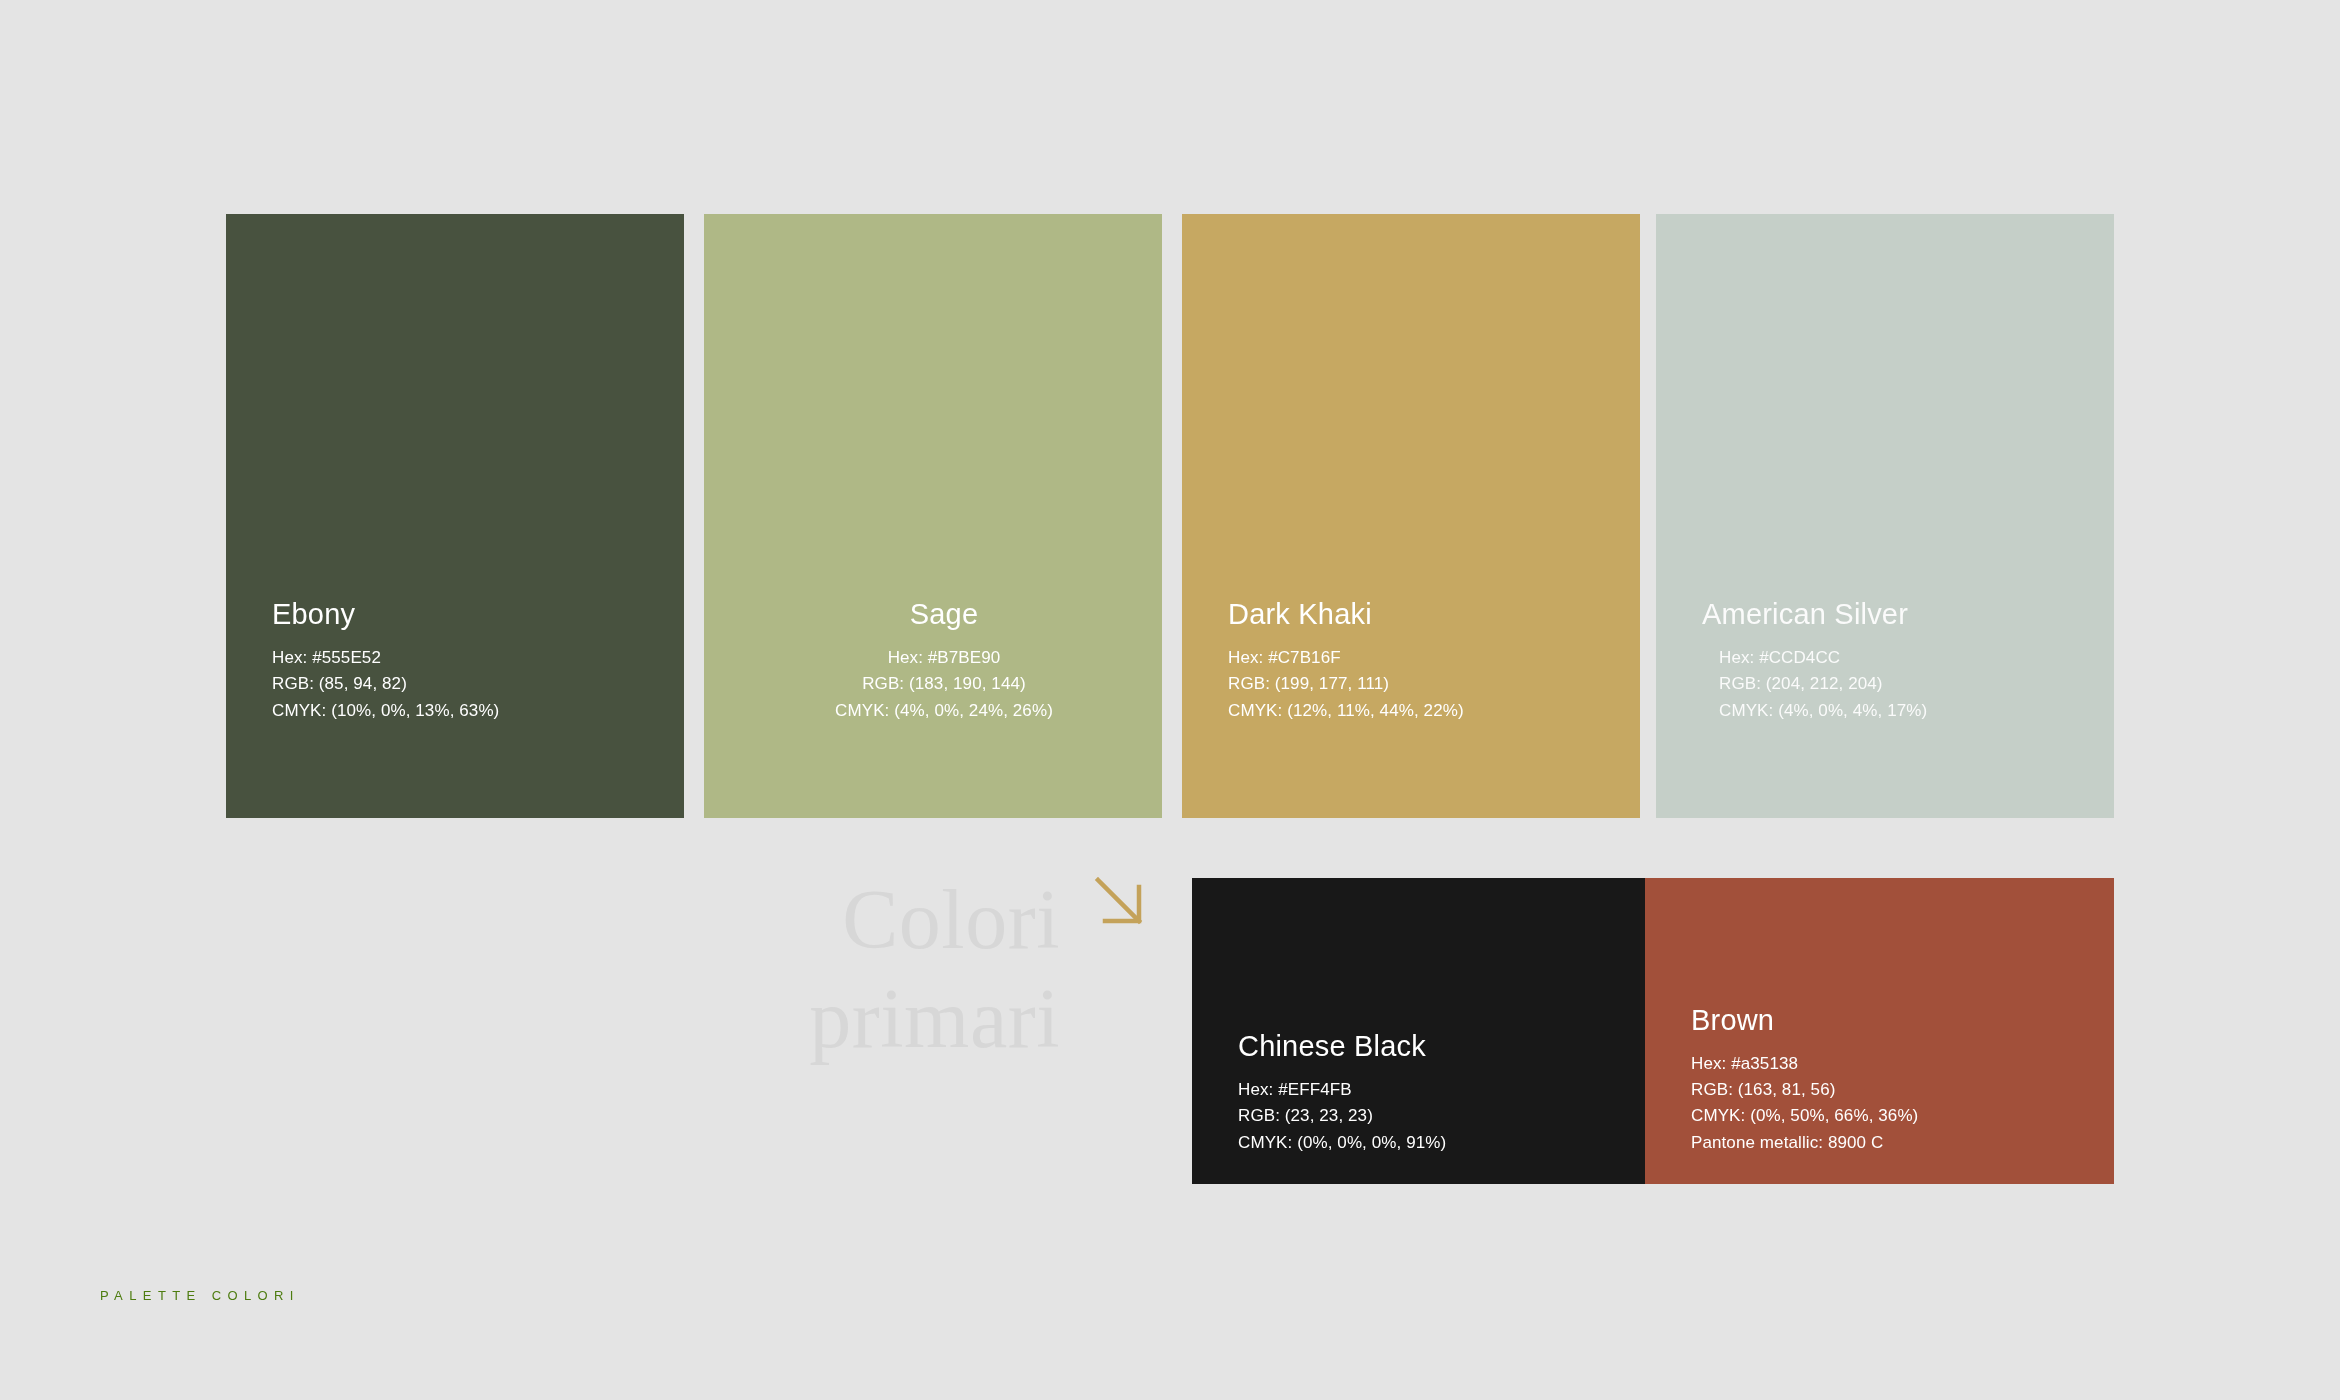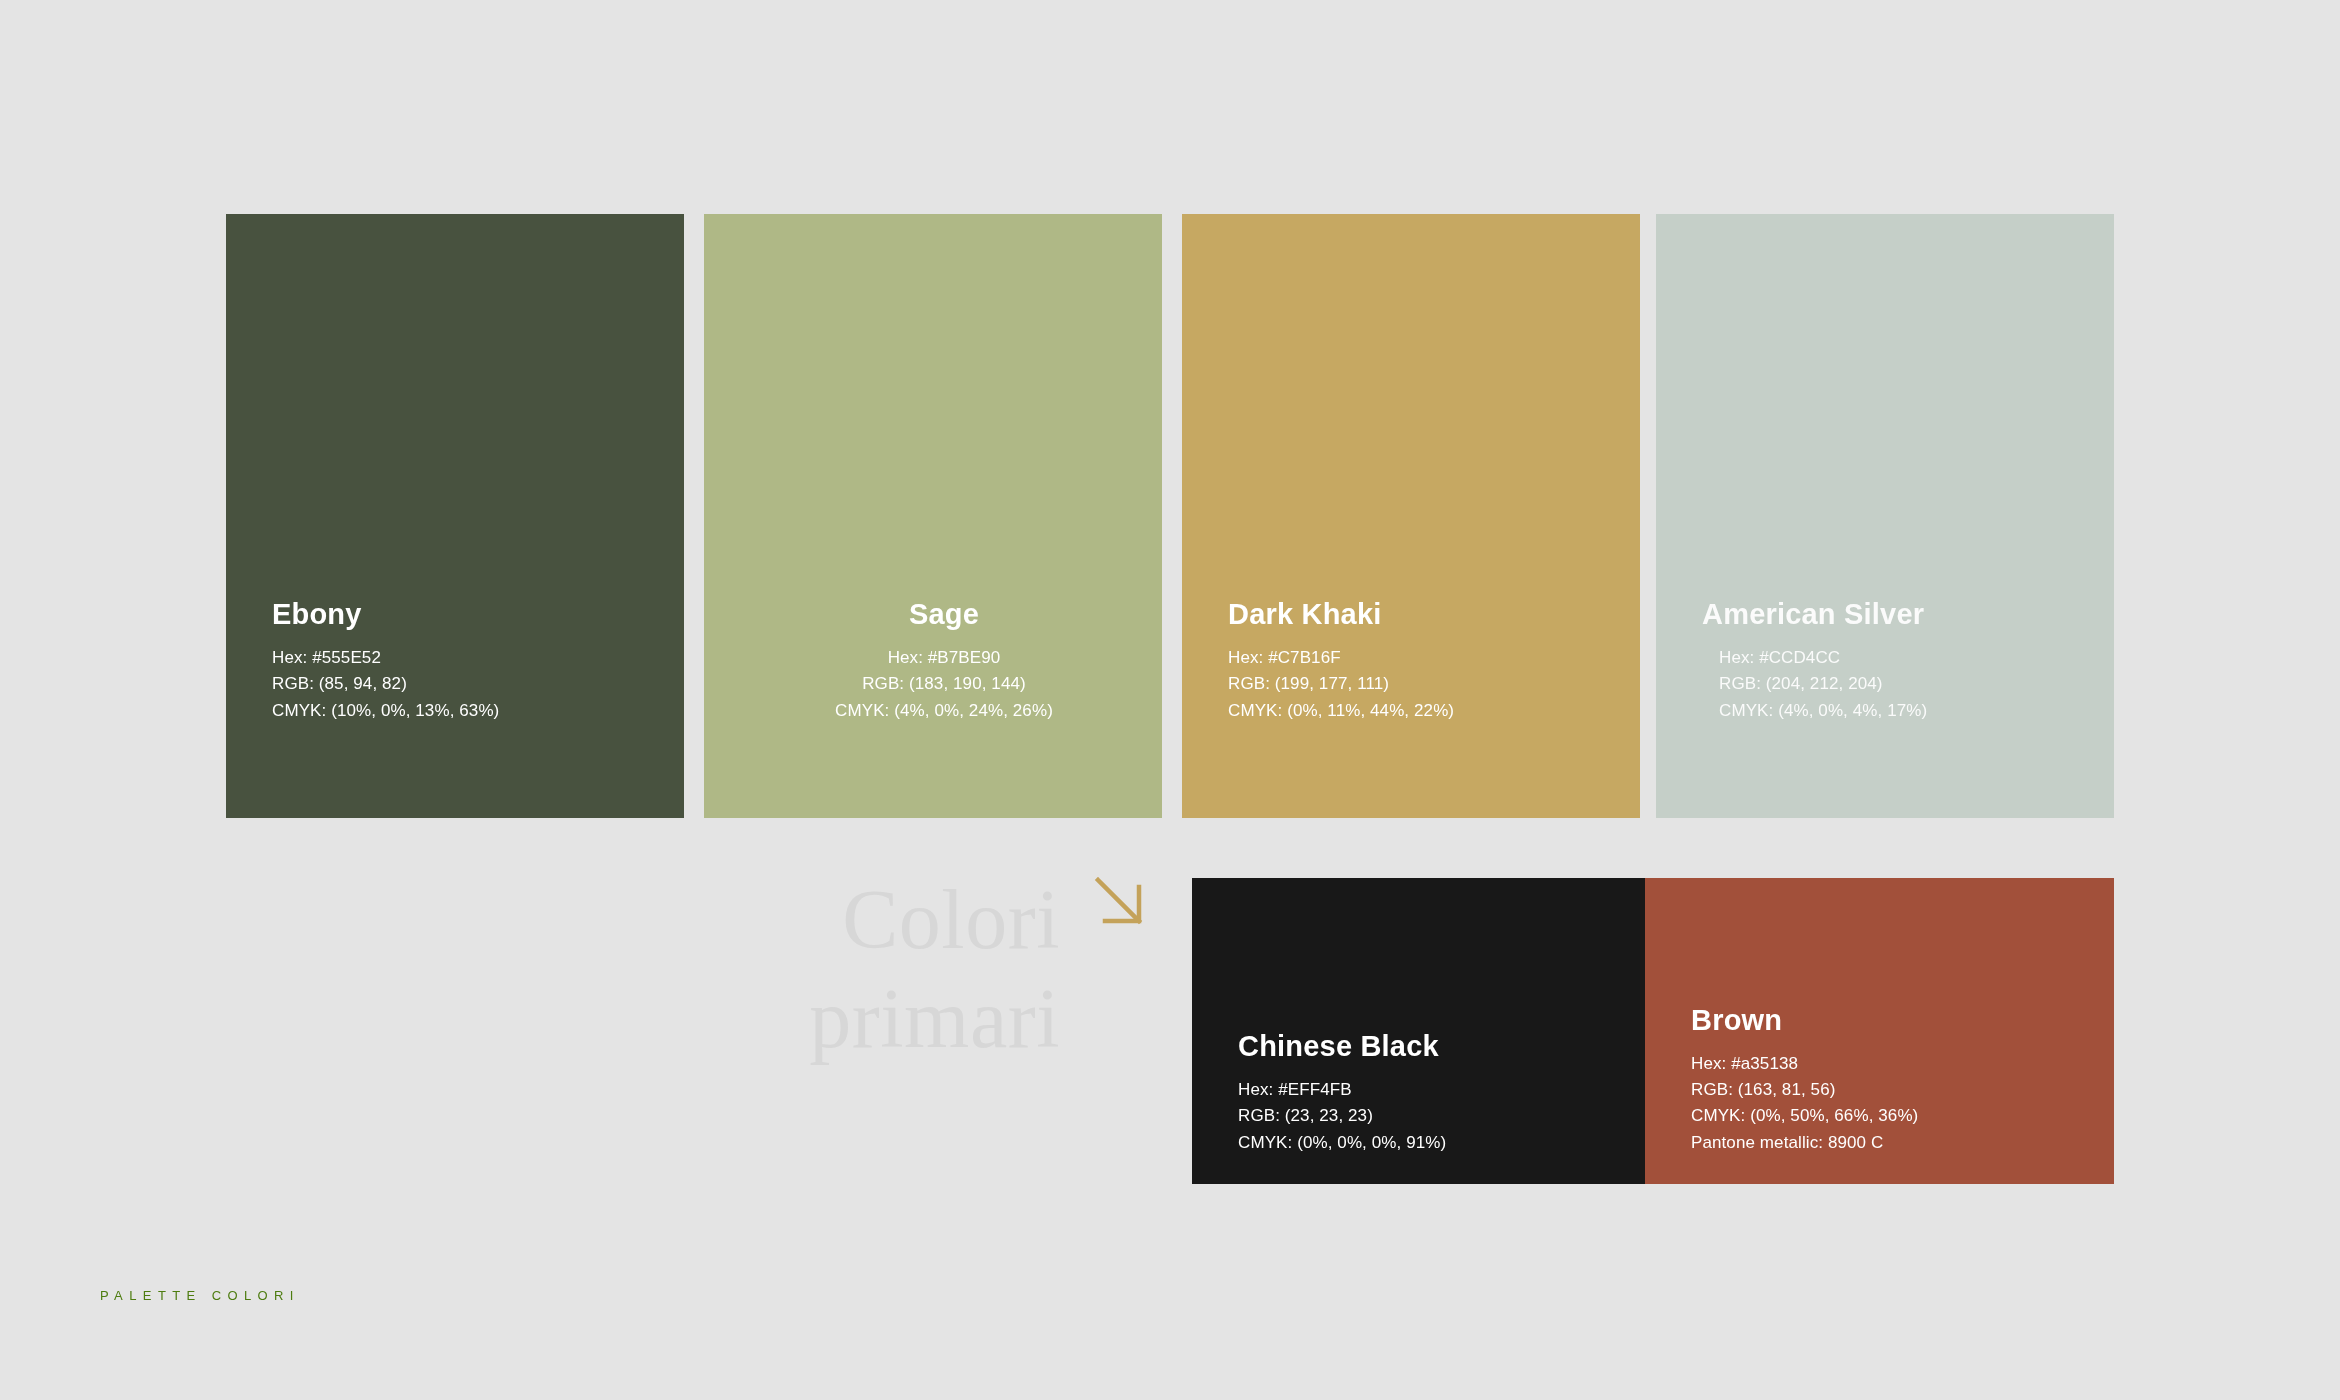--- a/index.html
+++ b/index.html
@@ -26,21 +26,21 @@
     box-sizing: border-box;
     overflow: hidden;
   }
   .swatch-inner {
     position: absolute;
     left: 46px;
     right: 24px;
   }
   .swatch-name {
     font-size: 29px;
-    font-weight: 700;
+    font-weight: 400;
     letter-spacing: 0.2px;
     line-height: 1.2;
     margin: 0 0 13px 0;
     white-space: nowrap;
   }
   .swatch-specs {
     font-size: 17px;
     line-height: 1.55;
     font-weight: 400;
     letter-spacing: 0.1px;
@@ -131,21 +131,21 @@
       </div>
     </div>
   </div>
 
   <div class="swatch row-top tone-bright" id="swatch-2" style="background: rgb(198, 168, 98);">
     <div class="swatch-inner">
       <div class="swatch-name">Dark Khaki</div>
       <div class="swatch-specs">
         <div class="spec-line">Hex: #C7B16F</div>
         <div class="spec-line">RGB: (199, 177, 111)</div>
-        <div class="spec-line">CMYK: (0%, 11%, 44%, 22%)</div>
+        <div class="spec-line">CMYK: (12%, 11%, 44%, 22%)</div>
       </div>
     </div>
   </div>
 
   <div class="swatch row-top tone-soft" id="swatch-3" style="background: rgb(197, 207, 200);">
     <div class="swatch-inner">
       <div class="swatch-name">American Silver</div>
       <div class="swatch-specs">
         <div class="spec-line">Hex: #CCD4CC</div>
         <div class="spec-line">RGB: (204, 212, 204)</div>

